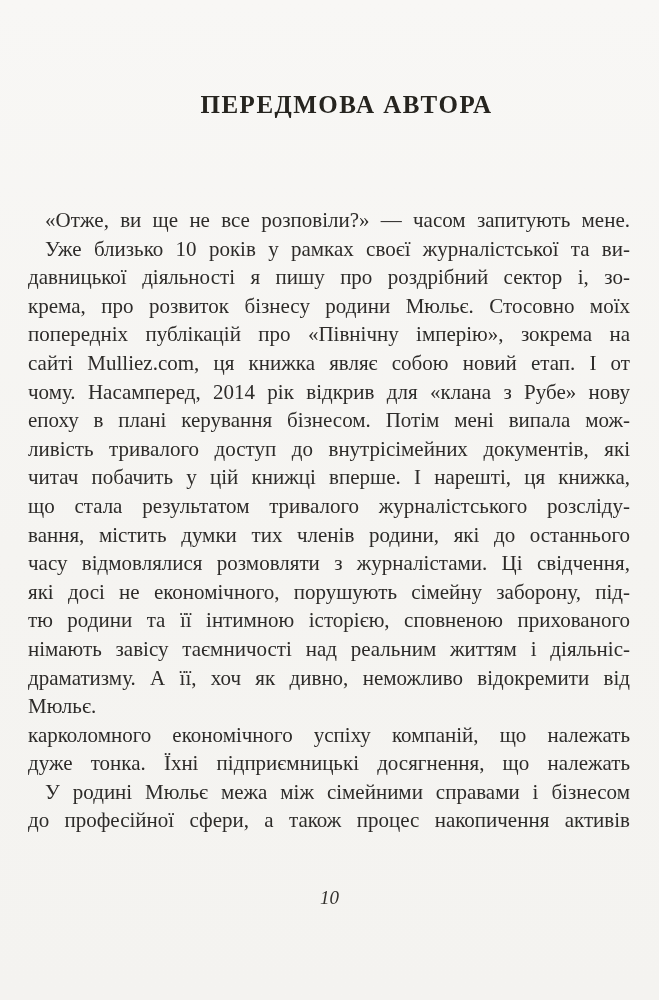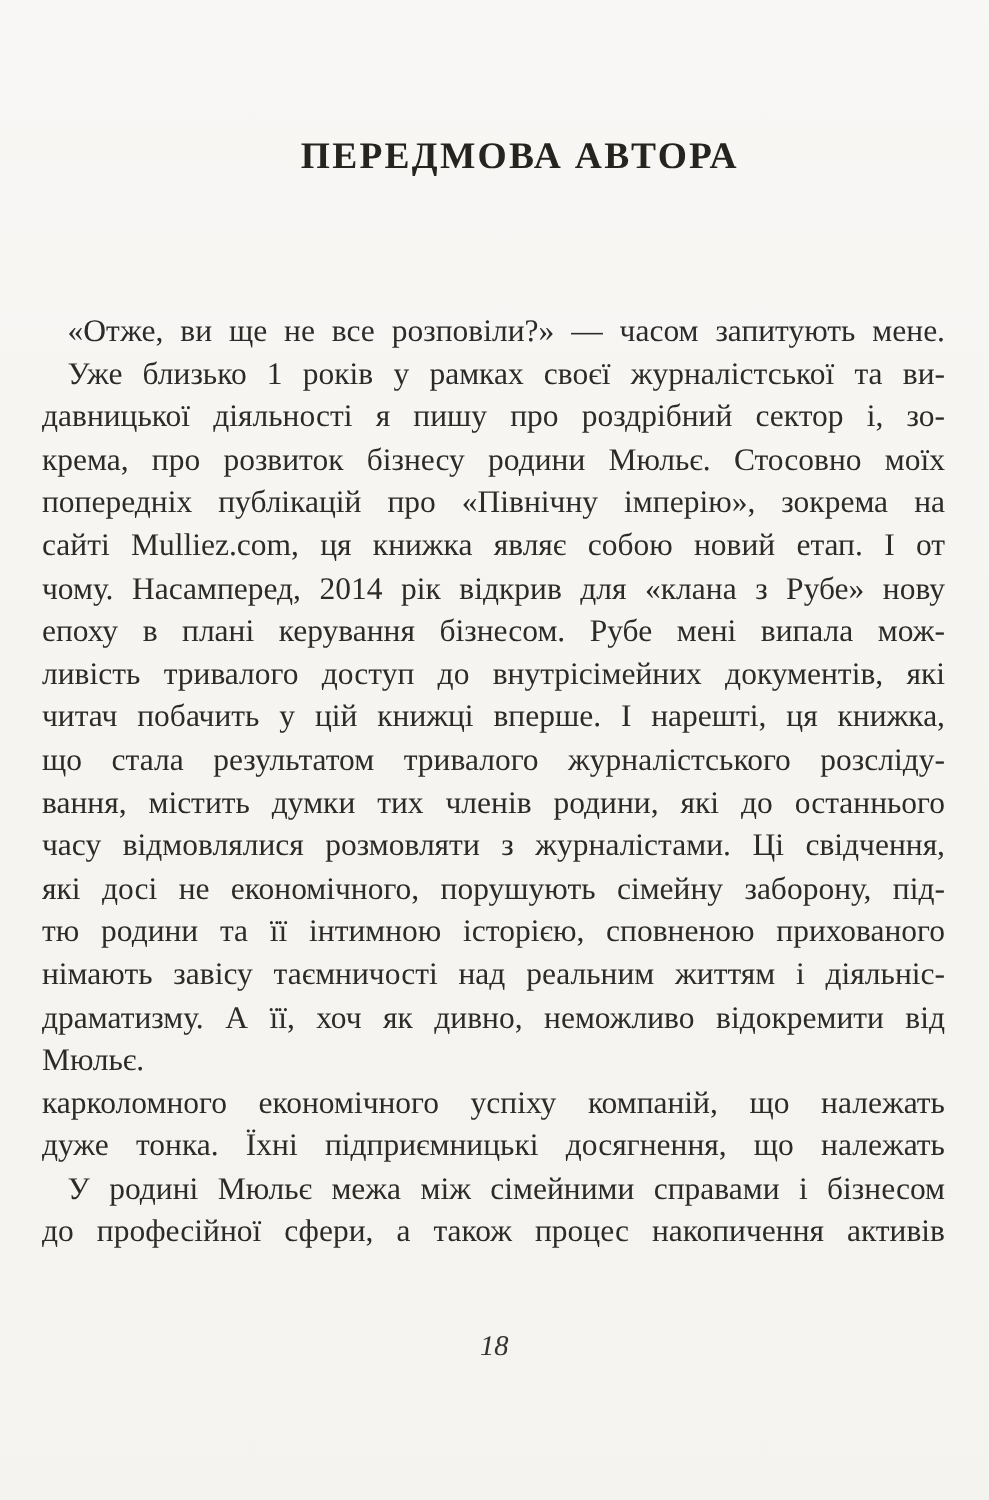--- a/index.html
+++ b/index.html
@@ -66,37 +66,37 @@
   }
 </style>
 </head>
 <body>
 
 <div class="page">
   <div class="chapter-title">ПЕРЕДМОВА АВТОРА</div>
 
   <div class="body-text">
       <div class="text-line jl indent">«Отже, ви ще не все розповіли?» — часом запитують мене.</div>
-      <div class="text-line jl indent">Уже близько 1 років у рамках своєї журналістської та ви-</div>
+      <div class="text-line jl indent">Уже близько 10 років у рамках своєї журналістської та ви-</div>
       <div class="text-line jl">давницької діяльності я пишу про роздрібний сектор і, зо-</div>
       <div class="text-line jl">крема, про розвиток бізнесу родини Мюльє. Стосовно моїх</div>
       <div class="text-line jl">попередніх публікацій про «Північну імперію», зокрема на</div>
       <div class="text-line jl">сайті Mulliez.com, ця книжка являє собою новий етап. І от</div>
       <div class="text-line jl">чому. Насамперед, 2014 рік відкрив для «клана з Рубе» нову</div>
-      <div class="text-line jl">епоху в плані керування бізнесом. Рубе мені випала мож-</div>
+      <div class="text-line jl">епоху в плані керування бізнесом. Потім мені випала мож-</div>
       <div class="text-line jl">ливість тривалого доступ до внутрісімейних документів, які</div>
       <div class="text-line jl">читач побачить у цій книжці вперше. І нарешті, ця книжка,</div>
       <div class="text-line jl">що стала результатом тривалого журналістського розсліду-</div>
       <div class="text-line jl">вання, містить думки тих членів родини, які до останнього</div>
       <div class="text-line jl">часу відмовлялися розмовляти з журналістами. Ці свідчення,</div>
       <div class="text-line jl">які досі не економічного, порушують сімейну заборону, під-</div>
       <div class="text-line jl">тю родини та її інтимною історією, сповненою прихованого</div>
       <div class="text-line jl">німають завісу таємничості над реальним життям і діяльніс-</div>
       <div class="text-line jl">драматизму. А її, хоч як дивно, неможливо відокремити від</div>
       <div class="text-line">Мюльє.</div>
       <div class="text-line jl">карколомного економічного успіху компаній, що належать</div>
       <div class="text-line jl">дуже тонка. Їхні підприємницькі досягнення, що належать</div>
       <div class="text-line jl indent">У родині Мюльє межа між сімейними справами і бізнесом</div>
       <div class="text-line jl">до професійної сфери, а також процес накопичення активів</div>
     </div>
 
-  <div class="page-number">18</div>
+  <div class="page-number">10</div>
 </div>
 
 </body></html>

